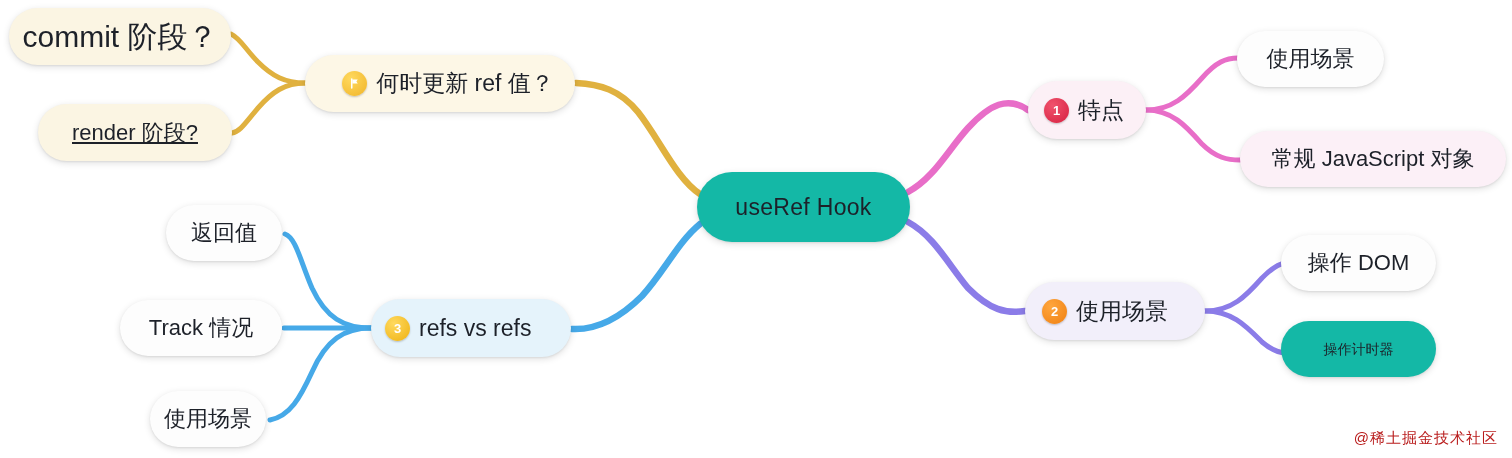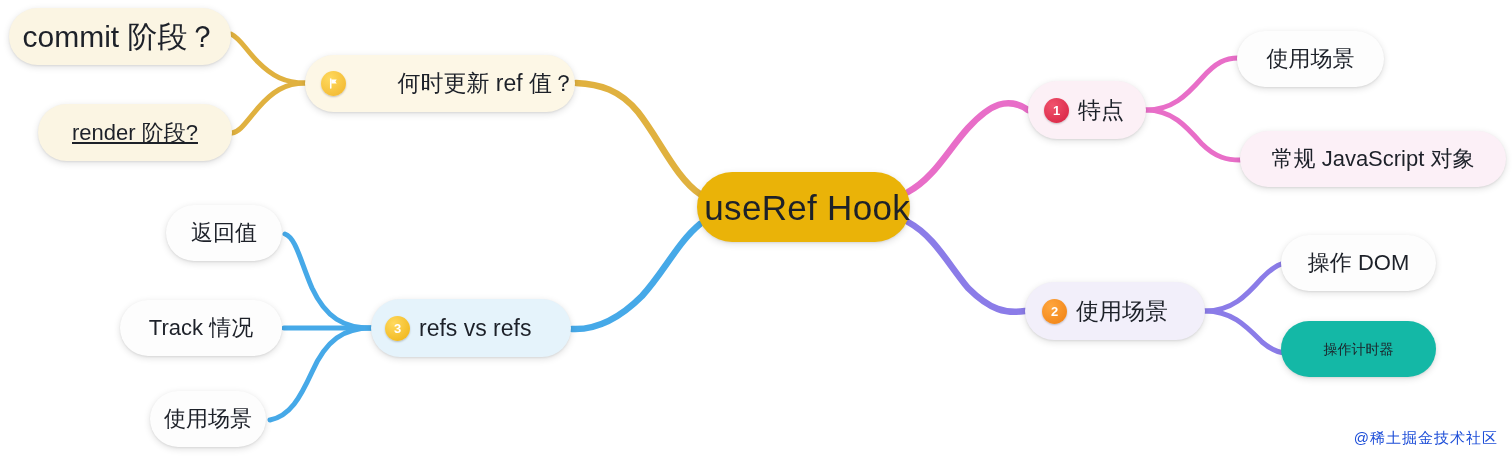--- a/index.html
+++ b/index.html
@@ -46,33 +46,32 @@
     color:#ffffff;
     font-weight:700;
     flex:0 0 auto;
     line-height:1;
     box-shadow:0 1px 2px rgba(0,0,0,0.22);
   }
   
   #n-root{
     left:697px; top:172px;
     width:213px; height:70px;
-    background:#eab308;
-    font-size:35px;
+    background:#14b8a6;
+    font-size:23px;
     letter-spacing:.3px;
-    justify-content:flex-end;
   }
   
   #n-when{
     left:305px; top:55px;
     width:270px; height:57px;
     background:#fdf7e6;
     font-size:23px;
     padding-left:16px;
-    justify-content:space-between;
+    justify-content:center;
   }
   #n-when .badge{
     width:25px;height:25px;font-size:13px;
     background:radial-gradient(circle at 35% 30%,#ffd95e,#f0b429);
     margin-right:9px;
   }
   #n-commit{
     left:9px; top:8px;
     width:222px; height:57px;
     background:#fbf5e3;
@@ -168,21 +167,21 @@
     left:150px; top:391px;
     width:116px; height:56px;
     background:#fdfdfd;
     font-size:22px;
   }
   
   #watermark{
     position:absolute;
     right:14px; bottom:10px;
     font-size:15px;
-    color:#1d4ed8;
+    color:#b91c1c;
     letter-spacing:1px;
     z-index:4;
     user-select:none;
   }
 </style>
 </head>
 <body>
 
 <div id="canvas">
 

